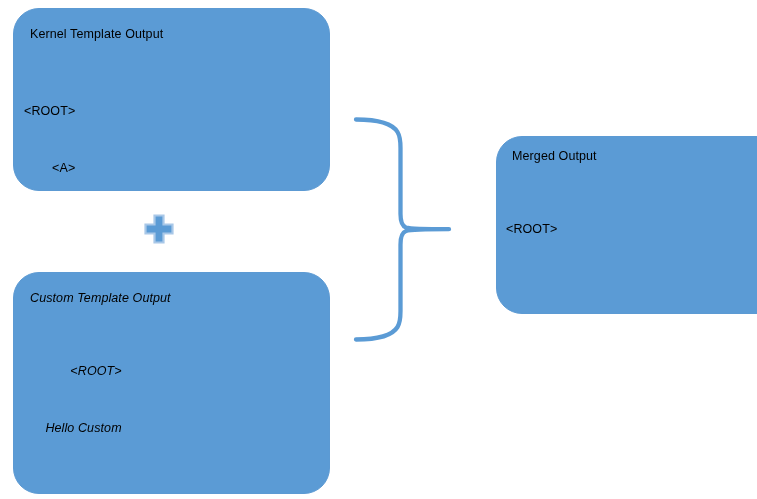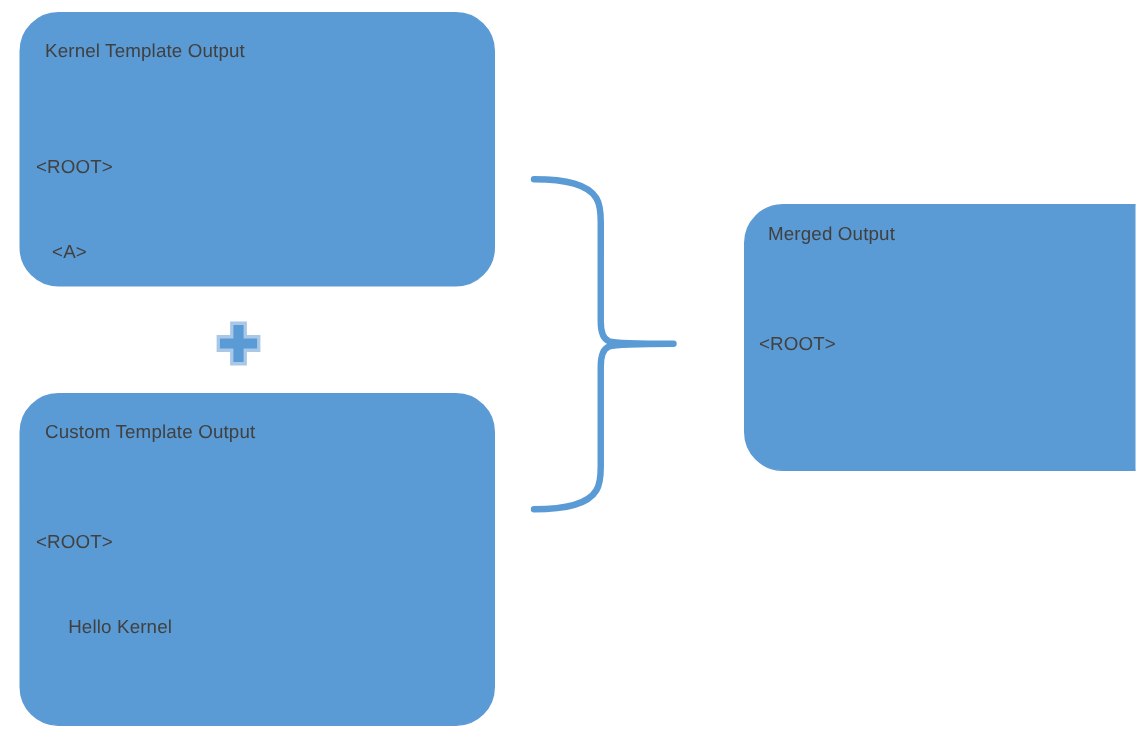--- a/index.html
+++ b/index.html
@@ -32,53 +32,55 @@
     border: 1px solid #5C9AD3;
     border-radius: 26px;
     color: #ffffff;
     overflow: hidden;
   }
 
   .panel-title {
     position: absolute;
     font-size: 12.5px;
     line-height: 15px;
-    color: #404040;
+    color: #000000;
     white-space: nowrap;
     letter-spacing: 0.1px;
   }
 
   .code-block {
     position: absolute;
     font-size: 12.5px;
     line-height: 19.3px;
-    color: #404040;
+    color: #000000;
     white-space: pre;
     letter-spacing: 0.1px;
+    text-align: right;
   }
 
   .code-line {
     white-space: pre;
   }
 
   
   #panel-kernel {
     left: 13px;
     top: 8px;
     width: 317px;
     height: 183px;
   }
   #panel-kernel .panel-title { left: 16px; top: 18px; }
   #panel-kernel .code-block  { left: 10px; top: 54px; }
 
   #panel-custom {
     left: 13px;
-    top: 262px;
+    top: 272px;
     width: 317px;
     height: 222px;
+    font-style: italic;
   }
   #panel-custom .panel-title { left: 16px; top: 18px; }
   #panel-custom .code-block  { left: 10px; top: 50px; }
 
   #panel-merged {
     left: 496px;
     top: 136px;
     width: 298px;
     height: 178px;
   }
@@ -125,21 +127,21 @@
   <div id="plus-sign">
     <svg width="30" height="30" viewBox="0 0 30 30" xmlns="http://www.w3.org/2000/svg">
       <path d="M10.5 1.5 L19.5 1.5 L19.5 10.5 L28.5 10.5 L28.5 19.5 L19.5 19.5 L19.5 28.5 L10.5 28.5 L10.5 19.5 L1.5 19.5 L1.5 10.5 L10.5 10.5 Z" fill="#5B9BD5" stroke="#A9C8E8" stroke-width="2.2" stroke-linejoin="miter"></path>
     </svg>
   </div>
 
   <div class="panel" id="panel-custom">
     <div class="panel-title">Custom Template Output</div>
     <div class="code-block">
       <div class="code-line">&lt;ROOT&gt;</div>
-      <div class="code-line">      Hello Kernel</div>
+      <div class="code-line">      Hello Custom</div>
       
       
       
       
       
     </div>
   </div>
 
   <div id="brace-connector">
     <svg width="110" height="245" viewBox="0 0 110 245" xmlns="http://www.w3.org/2000/svg">

